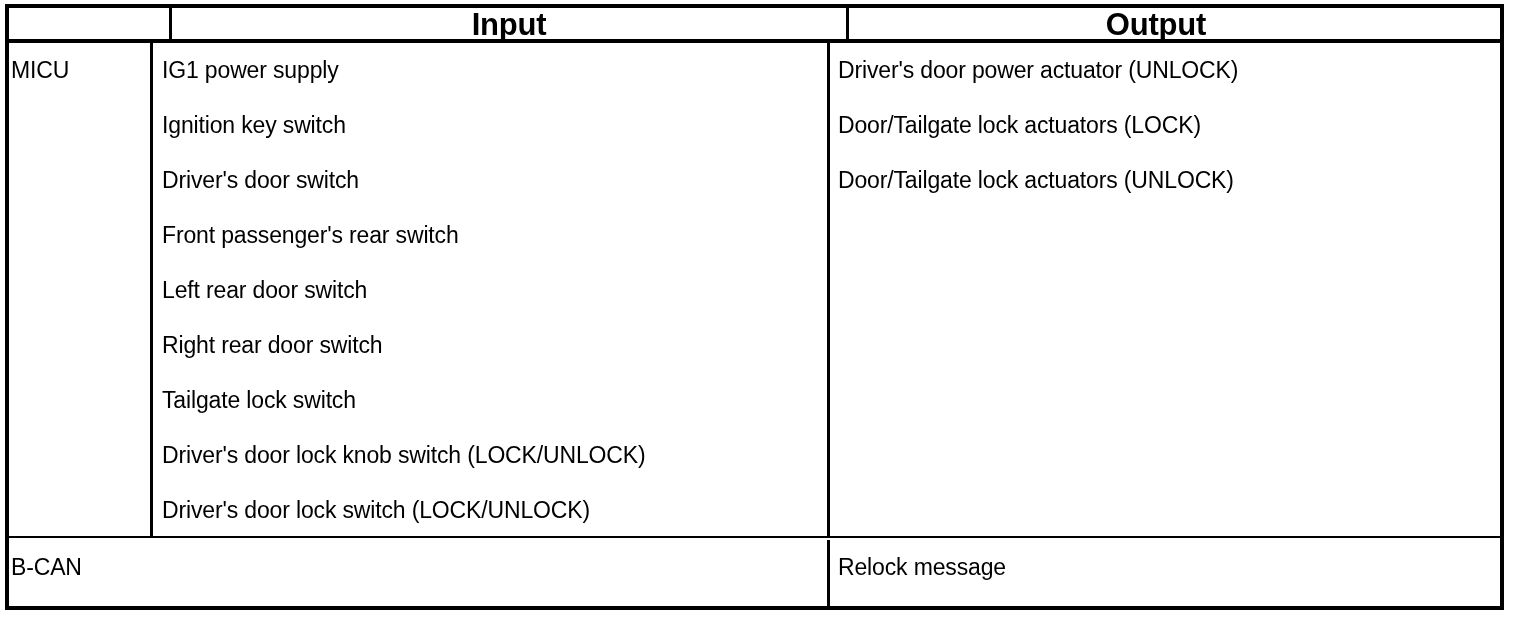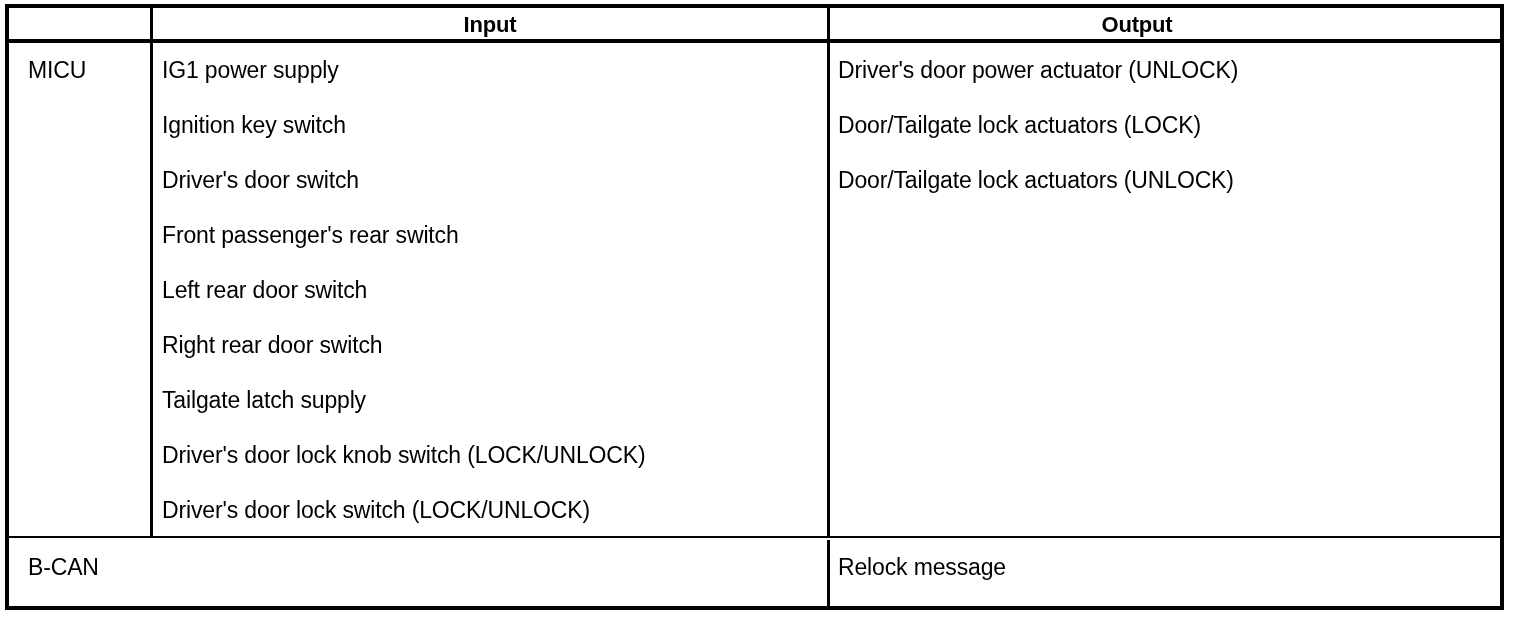--- a/index.html
+++ b/index.html
@@ -44,24 +44,25 @@
     box-sizing: border-box;
     border-bottom: 4px solid #000000;
   }
   .header-cell {
     position: absolute;
     top: 0;
     height: 35px;
     line-height: 33px;
     text-align: center;
     font-weight: bold;
-    font-size: 22px;
+    font-size: 31px;
     letter-spacing: -0.2px;
     box-sizing: border-box;
     white-space: nowrap;
+    margin-left: 19px;
   }
   .hc-src   { left: 0;     width: 141px; }
   .hc-input { left: 141px; width: 677px; border-left: 3px solid #000000; }
   .hc-out   { left: 818px; width: 617px; border-left: 3px solid #000000; }
 
   
   .body-band {
     position: absolute;
     left: 0;
     top: 35px;
@@ -78,21 +79,21 @@
   .row-micu  { top: 0;     height: 495px; border-bottom: 2px solid #000000; }
   .row-bcan  { top: 497px; height: 66px; }
 
   .cell {
     position: absolute;
     top: 0;
     height: 100%;
     box-sizing: border-box;
     overflow: hidden;
   }
-  .c-src   { left: 0;     width: 120px; padding-left: 19px; }
+  .c-src   { left: 0;     width: 120px; padding-left: 2px; }
   .c-input { left: 141px; width: 677px; border-left: 3px solid #000000; padding-left: 9px; }
   .c-out   { left: 818px; width: 673px; border-left: 3px solid #000000; padding-left: 8px; }
 
   .item-list {
     margin: 0;
     padding: 0;
     list-style: none;
   }
   .item {
     font-size: 23px;
@@ -134,21 +135,21 @@
           </ul>
         </div>
         <div class="cell c-input">
           <ul class="item-list">
             <li class="item">IG1 power supply</li>
             <li class="item">Ignition key switch</li>
             <li class="item">Driver's door switch</li>
             <li class="item">Front passenger's rear switch</li>
             <li class="item">Left rear door switch</li>
             <li class="item">Right rear door switch</li>
-            <li class="item">Tailgate latch supply</li>
+            <li class="item">Tailgate lock switch</li>
             <li class="item">Driver's door lock knob switch (LOCK/UNLOCK)</li>
             <li class="item">Driver's door lock switch (LOCK/UNLOCK)</li>
 
           </ul>
         </div>
         <div class="cell c-out">
           <ul class="item-list">
             <li class="item">Driver's door power actuator (UNLOCK)</li>
             <li class="item">Door/Tailgate lock actuators (LOCK)</li>
             <li class="item">Door/Tailgate lock actuators (UNLOCK)</li>

